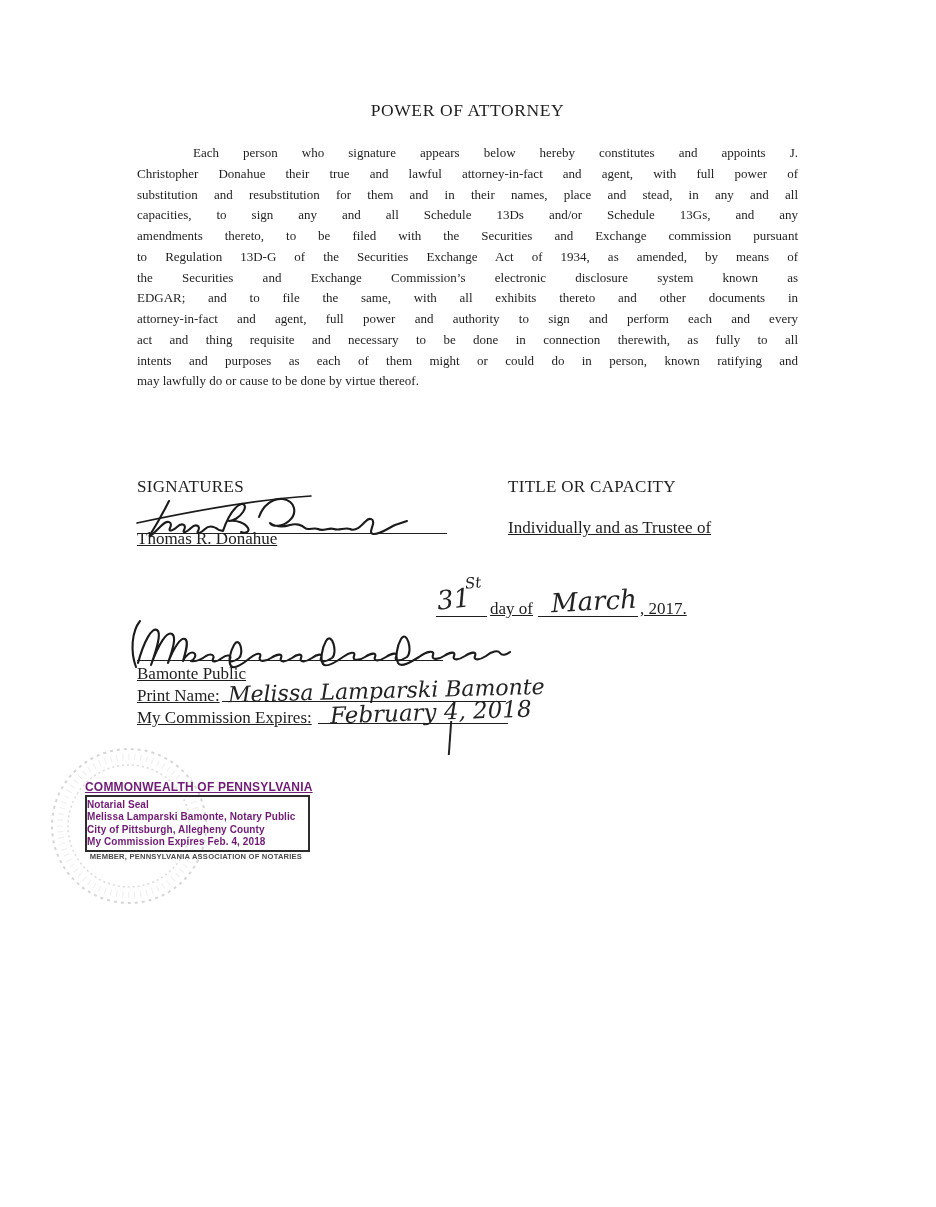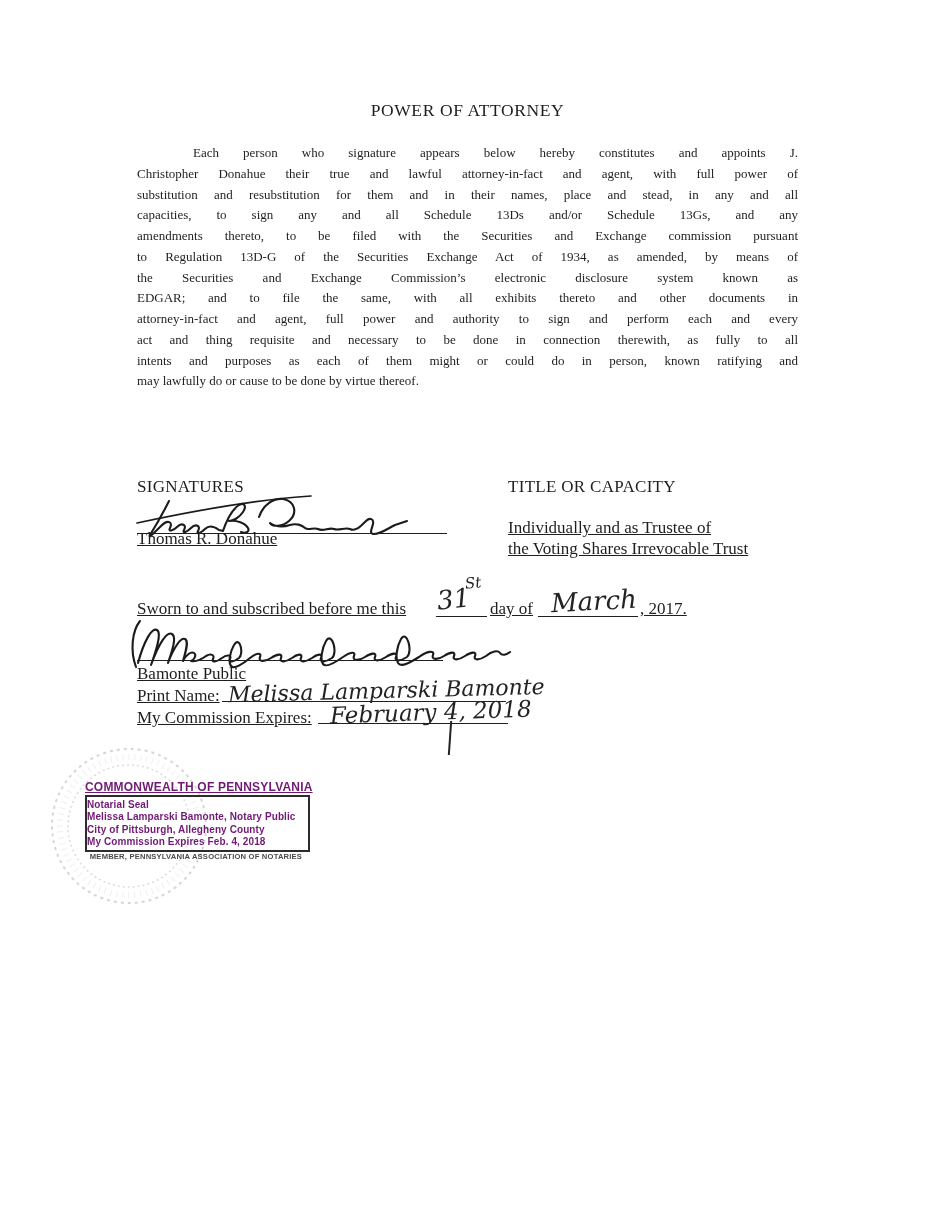--- a/index.html
+++ b/index.html
@@ -93,23 +93,21 @@
 
   <svg class="abs sigsvg" style="left:133px;top:489px;" width="280" height="50" viewBox="0 0 280 50" aria-label="Thomas R Donahue signature">
     <path class="thin" d="M4 34 C60 22 130 10 178 7"></path>
     <path d="M36 12 C30 24 22 38 17 46 C15 50 22 43 28 37 C35 30 40 33 37 39 C35 43 40 42 44 38 C49 33 54 36 51 41 C49 45 54 43 58 39 C63 34 68 37 65 42 C63 46 68 44 72 40 C77 35 82 38 86 41 L90 42 C94 30 100 20 106 16 C111 13 114 17 110 23 C106 29 100 32 96 32 C104 31 112 34 115 39 C117 43 112 45 108 43"></path>
     <path d="M126 28 C130 16 140 9 150 10 C162 12 165 24 156 32 C149 38 140 38 137 34 C143 38 151 38 157 36 C163 34 169 36 172 39 C175 42 181 38 185 40 C190 43 196 38 201 40 C206 42 212 38 217 40 C223 43 229 36 233 32 C237 28 241 30 240 35 C239 40 236 44 240 45 C246 46 254 40 262 36 L274 32"></path>
   </svg>
   <div class="abs uline" style="left:137px;top:533px;width:310px;"></div>
   <div class="abs printed" style="left:137px;top:529px;">Thomas R. Donahue</div>
 
   <div class="abs printed" style="left:508px;top:518px;">Individually and as Trustee of</div>
-  <div class="abs printed" style="left:508px;top:539px;">the Voting Shares Irrevocable Trust</div>
 
-  <div class="abs printed" style="left:137px;top:599px;">Sworn to and subscribed before me this</div>
   <span class="abs hand" style="left:437px;top:584px;font-size:26px;transform:rotate(-6deg);">31</span>
   <span class="abs hand" style="left:465px;top:574px;font-size:15px;transform:rotate(-6deg);">St</span>
   <div class="abs uline" style="left:436px;top:616px;width:51px;"></div>
   <div class="abs printed" style="left:490px;top:599px;">day of</div>
   <div class="abs uline" style="left:538px;top:616px;width:100px;"></div>
   <span class="abs hand" style="left:551px;top:586px;font-size:26px;transform:rotate(-3deg);">March</span>
   <div class="abs printed" style="left:640px;top:599px;">, 2017.</div>
 
   <svg class="abs sigsvg" style="left:126px;top:619px;" width="400" height="52" viewBox="0 0 400 52" aria-label="Melissa Lamparski Bamonte signature">
     <path d="M10 48 C4 32 6 12 14 2"></path>

